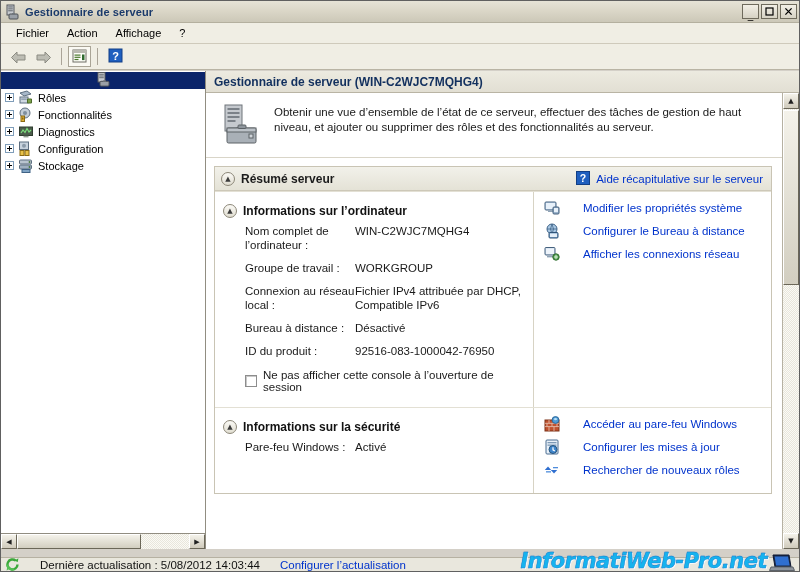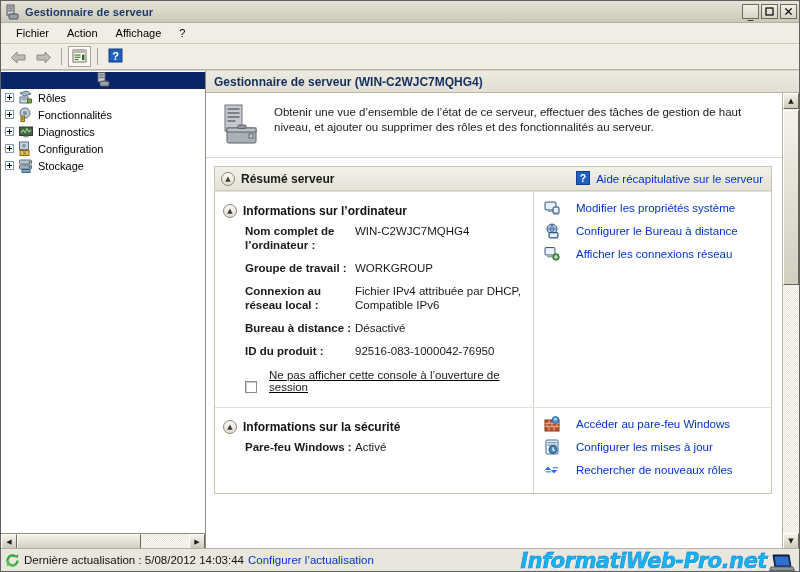--- a/index.html
+++ b/index.html
@@ -189,32 +189,32 @@
   .sub {
     border-top: 1px solid #e3e0d4;
   }
   .sub:first-child { border-top: none; }
   .sub-head {
     display: flex; align-items: center; padding: 8px 6px 6px 8px;
   }
   .sub-title { font-weight: bold; font-size: 12px; color: #121212; }
 
   .kv { display: flex; padding: 0 0 0 30px; margin-bottom: 9px; }
-  .kv-k { width: 110px; flex: none; font-size: 11.5px; color: #1a1a1a; line-height: 14px; font-weight: bold; }
+  .kv-k { width: 110px; flex: none; font-size: 11.5px; color: #1a1a1a; line-height: 14px; }
   .kv-v { flex: 1; font-size: 11.5px; color: #1a1a1a; line-height: 14px; }
 
-  .chk-row { display: flex; align-items: flex-end; padding: 2px 0 6px 30px; gap: 12px; text-decoration: underline; }
+  .chk-row { display: flex; align-items: center; padding: 2px 0 6px 30px; gap: 6px; }
   .chkbox {
     width: 12px; height: 12px; background: #fff;
     border: 1px solid #8d8d8d; flex: none; margin-top: 0px;
     box-shadow: inset 1px 1px 0 #c8c8c8;
   }
   .chk-label { font-size: 11.5px; color: #1a1a1a; }
 
-  .act { display: flex; align-items: center; gap: 16px; margin-bottom: 7px; }
+  .act { display: flex; align-items: center; gap: 23px; margin-bottom: 7px; }
   .act-ico { width: 16px; height: 16px; flex: none; position: relative; }
 
   
   .vscroll {
     position: absolute; right: 0; top: 0; bottom: 0; width: 17px;
     background: repeating-conic-gradient(#e8e6dc 0% 25%, #fbfaf5 0% 50%) 0 0/2px 2px;
     border-left: 1px solid #b6b1a2;
   }
   .vs-arrow {
     position: absolute; left: 0; width: 16px; height: 16px;
@@ -226,25 +226,25 @@
   .vs-arrow.up { top: 0; }
   .vs-arrow.dn { bottom: 0; }
   .vs-thumb {
     position: absolute; left: 0; width: 16px; top: 17px; height: 175px;
     background: linear-gradient(to bottom,#f4f2ea,#d2cec0);
     border: 1px solid #fff; border-right-color:#6b6758; border-bottom-color:#6b6758;
   }
 
   
   .statusbar {
-    position: absolute; left: 0; right: 0; bottom: 0; height: 23px;
+    position: absolute; left: 0; right: 0; bottom: 0; height: 14px;
     background: #e9e7dd;
     border-top: 1px solid #b6b1a2;
     display: flex; align-items: center;
-    padding-left: 4px; gap: 4px;
+    padding-left: 4px; gap: 20px;
   }
   .refresh-ico { width: 15px; height: 15px; flex: none; position: relative; }
   .status-text { font-size: 11.5px; color: #111; }
 
   
   .watermark {
     position: absolute; right: 4px; bottom: -2px;
     display: flex; align-items: flex-end; gap: 2px;
     pointer-events: none;
   }

